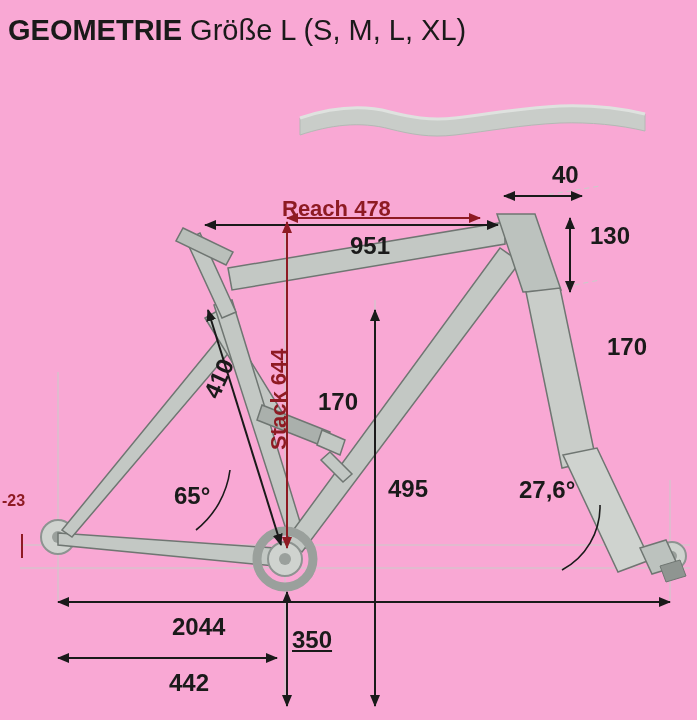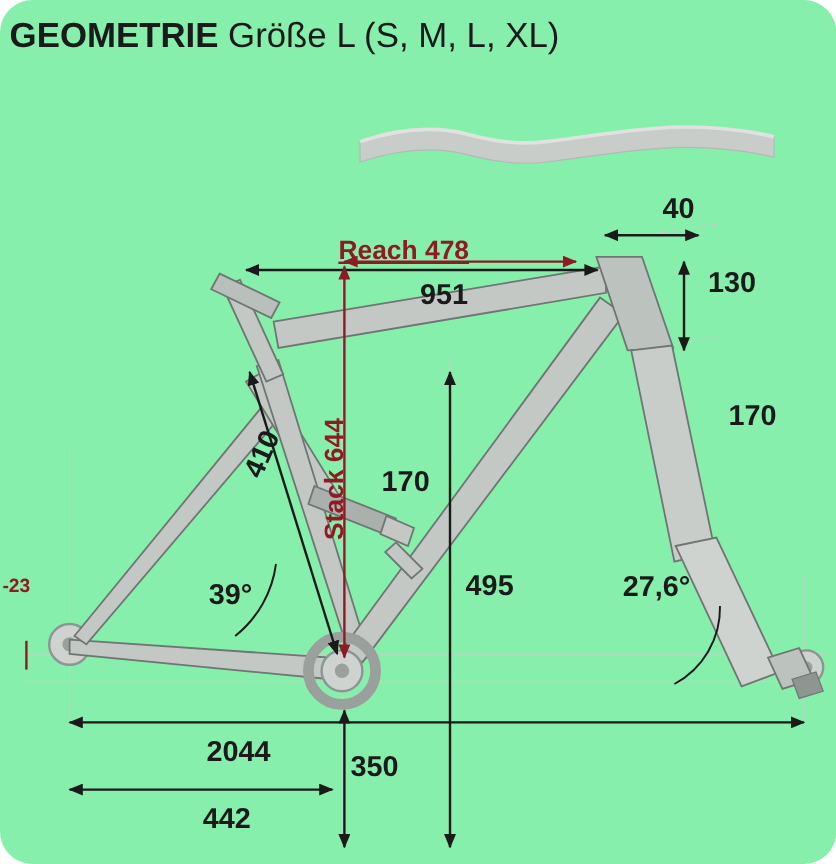--- a/index.html
+++ b/index.html
@@ -4,24 +4,23 @@
 <style>
   html, body {
     margin: 0;
     padding: 0;
     background: #ffffff;
   }
   #page {
     position: relative;
     width: 697px;
     height: 720px;
-    background: #86efac;
+    background: #f9a8d4;
     font-family: "Liberation Sans", sans-serif;
     overflow: hidden;
-    border-radius: 27px;
   }
   
   .title {
     position: absolute;
     left: 8px;
     top: 14px;
     font-size: 29px;
     color: #1a1a1a;
     white-space: nowrap;
   }
@@ -55,21 +54,21 @@
     font-weight: bold;
     color: #1a1a1a;
     white-space: nowrap;
     line-height: 1;
   }
   .lbl.red {
     color: #8e1b23;
   }
   .s24 { font-size: 24px; }
   .s22 { font-size: 22px; }
-  .s16 { font-size: 16px; }
+  .s16 { font-size: 16px; margin-top: 12px; }
   .rot90 {
     transform: rotate(-90deg);
     transform-origin: 0 0;
   }
   .rot65 {
     transform: rotate(-66deg);
     transform-origin: 0 0;
   }
 </style>
 </head>
@@ -197,30 +196,30 @@
     <g stroke="#8e1b23" stroke-width="2" fill="none">
       <line x1="287" y1="218" x2="480" y2="218" marker-start="url(#arrStartR)" marker-end="url(#arrEndR)"></line>
       <line x1="287" y1="222" x2="287" y2="548" marker-start="url(#arrStartR)" marker-end="url(#arrEndR)"></line>
     </g>
 
     <g stroke="#8e1b23" stroke-width="2">
       <line x1="22" y1="534" x2="22" y2="558"></line>
     </g>
   </svg>
 
-  <div class="lbl red s22" style="left:282px; top:198px;text-decoration:underline;">Reach 478</div>
+  <div class="lbl red s22" style="left:282px; top:198px;">Reach 478</div>
   <div class="lbl red s22 rot90" style="left:268px; top:450px;">Stack 644</div>
 
   <div class="lbl s24" style="left:350px; top:234px;">951</div>
   <div class="lbl s24" style="left:511px; top:163px;margin-left:41px;">40</div>
   <div class="lbl s24" style="left:590px; top:224px;text-align:center;">130</div>
   <div class="lbl s24" style="left:607px; top:335px;">170</div>
   <div class="lbl s24 rot65" style="left:200px; top:392px;">410</div>
   <div class="lbl s24" style="left:318px; top:390px;">170</div>
   <div class="lbl s24" style="left:388px; top:477px;">495</div>
   <div class="lbl s24" style="left:519px; top:478px;">27,6°</div>
-  <div class="lbl s24" style="left:174px; top:484px;">39°</div>
+  <div class="lbl s24" style="left:174px; top:484px;">65°</div>
   <div class="lbl s24" style="left:172px; top:615px;">2044</div>
   <div class="lbl s24" style="left:169px; top:671px;">442</div>
-  <div class="lbl s24" style="left:292px; top:628px;">350</div>
+  <div class="lbl s24" style="left:292px; top:628px;text-decoration:underline;">350</div>
   <div class="lbl red s16" style="left:2px; top:481px;">-23</div>
 
 </div>
 
 </body></html>

